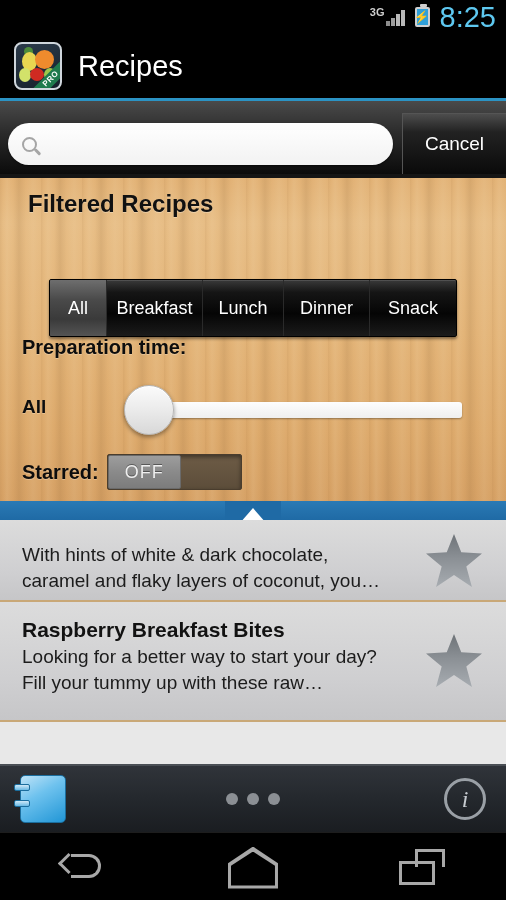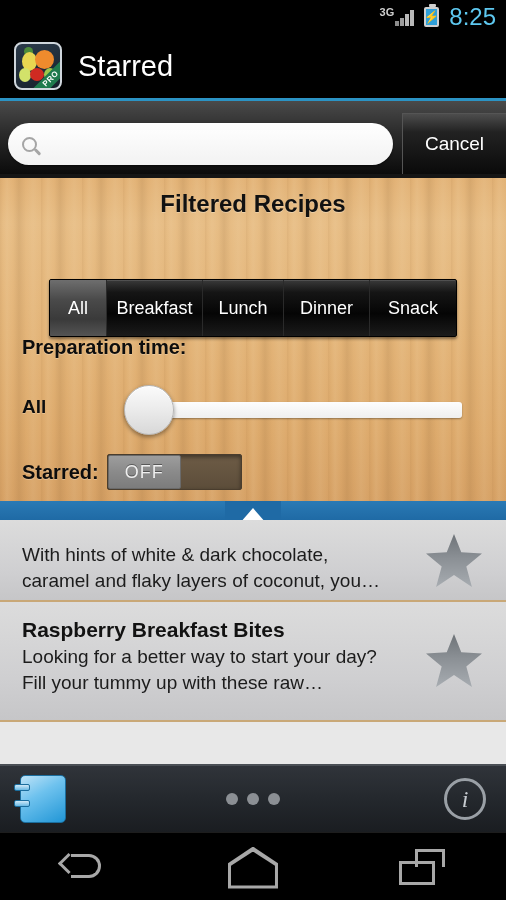--- a/index.html
+++ b/index.html
@@ -32,21 +32,21 @@
   .sb-batt {
     width:15px; height:20px; border:2px solid #cfcfcf; border-radius:2px;
     position:relative; margin-right:10px; background:#2f9fd8;
     display:flex; align-items:center; justify-content:center;
   }
   .sb-batt:before{
     content:""; position:absolute; top:-5px; left:3px; width:7px; height:3px;
     background:#cfcfcf; border-radius:1px;
   }
   .sb-bolt { font-size:12px; color:#fff; line-height:1; }
-  .sb-time { font-size:24px; color:#5ec8f0; letter-spacing:0px; line-height:1; }
+  .sb-time { font-size:29px; color:#5ec8f0; letter-spacing:0px; line-height:1; }
 
   
   .titlebar {
     position:absolute; top:34px; left:0; width:506px; height:64px;
     background:#000; display:flex; align-items:center; padding-left:14px;
   }
   .app-icon {
     width:48px; height:48px; border-radius:8px; overflow:hidden;
     background:linear-gradient(160deg,#2b3a4a,#16202b);
     border:2px solid #cfd6dc; position:relative; flex:none;
@@ -107,22 +107,22 @@
       repeating-linear-gradient(90deg,
         rgba(150,105,55,.10) 0px, rgba(150,105,55,0) 3px,
         rgba(255,235,200,.10) 7px, rgba(150,105,55,0) 13px,
         rgba(130,90,45,.13) 19px, rgba(150,105,55,0) 26px,
         rgba(255,240,210,.09) 33px, rgba(150,105,55,0) 41px),
       linear-gradient(180deg,#e2b276 0%,#e7bd85 14%,#e3b478 48%,#ddaa6c 78%,#d6a165 100%);
     border-top:4px solid #151515;
     overflow:hidden;
   }
   .filter-title {
-    text-align:center; font-size:24px; font-weight:bold; color:#111;
-    margin-top:12px; text-shadow:0 1px 0 rgba(255,255,255,.28);
+    font-size:24px; font-weight:bold; color:#111;
+    margin-top:12px; text-shadow:0 1px 0 rgba(255,255,255,.28);padding-left:28px;
   }
   .field-label {
     font-size:20px; font-weight:bold; color:#0d0d0d; margin-left:22px;
     text-shadow:0 1px 0 rgba(255,255,255,.25);
   }
   .lbl-meal { margin-top:21px; }
   .lbl-prep { margin-top:24px; }
 
   
   .segmented {
@@ -322,21 +322,21 @@
   <div class="titlebar">
     <div class="app-icon">
       <span class="fr fr6"></span>
       <span class="fr fr1"></span>
       <span class="fr fr2"></span>
       <span class="fr fr4"></span>
       <span class="fr fr3"></span>
       <span class="fr fr5"></span>
       <span class="pro-ribbon">PRO</span>
     </div>
-    <span class="app-title">Starred</span>
+    <span class="app-title">Recipes</span>
   </div>
   <div class="accent-line"></div>
 
   <div class="searchbar">
     <div class="search-field">
       <span class="mag"></span>
       <input class="search-input" type="text" value="" placeholder="" style="">
     </div>
     <div class="cancel-btn">Cancel</div>
   </div>

